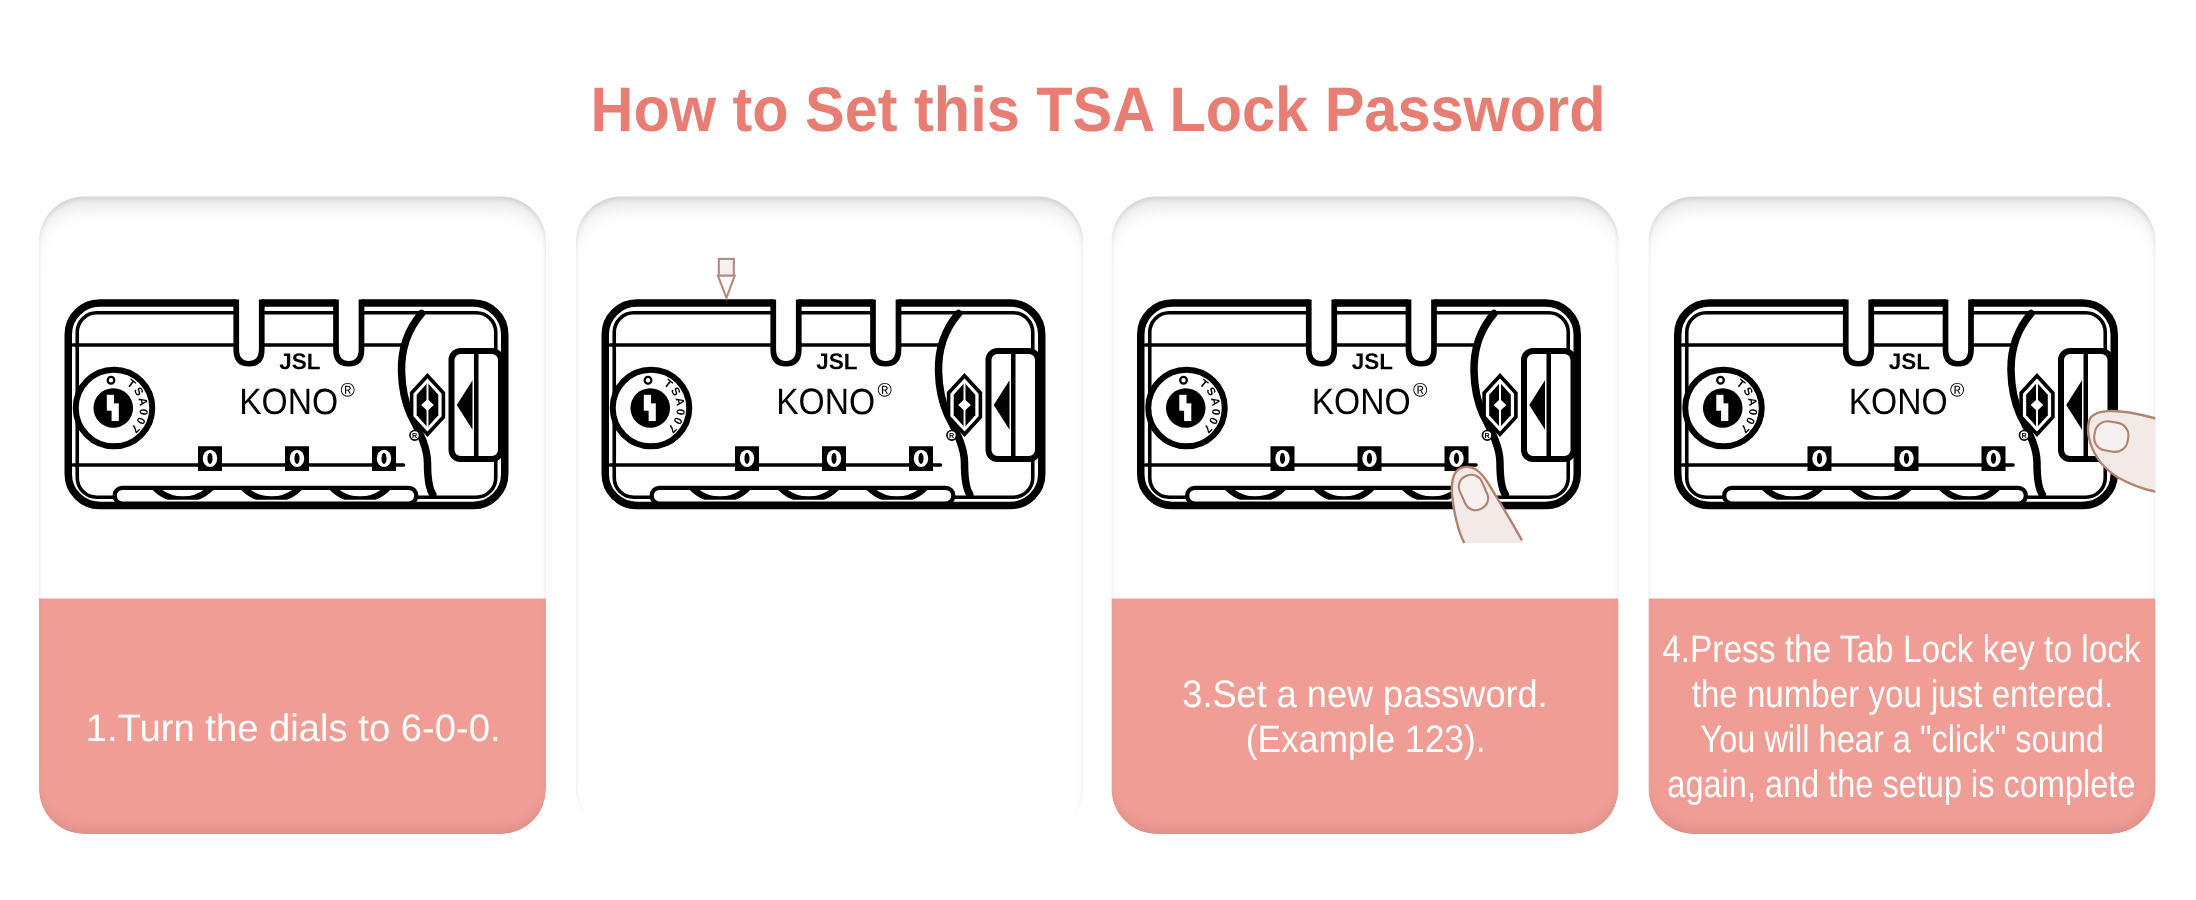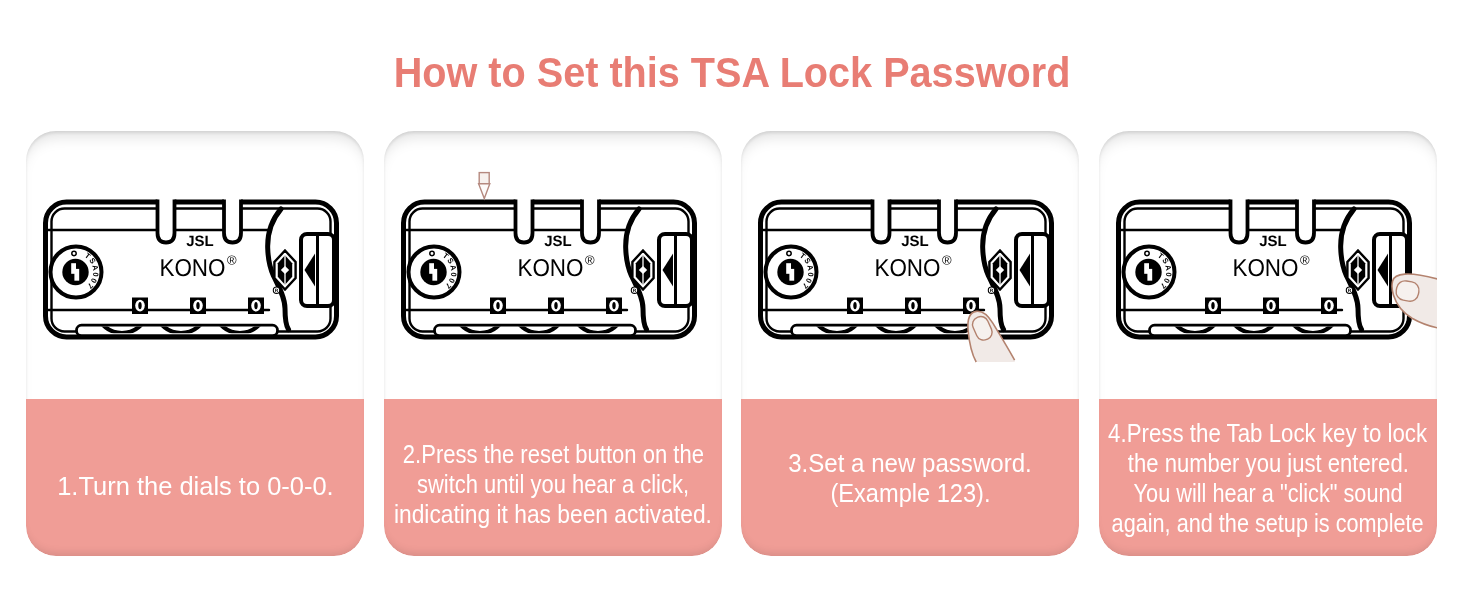--- a/index.html
+++ b/index.html
@@ -71,21 +71,21 @@
 <path d="M242 68 L246.2 72 L242 76 L237.8 72 Z" fill="#fff"></path>
 <circle cx="233.5" cy="92.2" r="3.2" fill="#fff" stroke="#000" stroke-width="1.1"></circle>
 <text transform="rotate(0.03)" x="233.5" y="93.9" font-family="Liberation Sans, sans-serif" font-size="4.8" font-weight="bold" text-anchor="middle" fill="#000">R</text>
 <rect x="258" y="36" width="33" height="72" rx="6" fill="#fff" stroke="#000" stroke-width="4"></rect>
 <path d="M274.5 38 V106" stroke="#000" stroke-width="3" fill="none"></path>
 <path d="M261.5 72 L272 55.5 V88.5 Z" fill="#000"></path>
 </g>
 
 </svg>
 <div class="panel" style="padding-top:16px">
-      <div style="transform:scaleX(0.9987)">1.Turn the dials to 0-0-0.</div>
+      <div style="transform:scaleX(0.9987)">1.Turn the dials to 6-0-0.</div>
     </div>
 </div>
 <div class="card" style="left:384px">
 <svg class="art" width="338" height="425" viewBox="0 0 338 425">
 <defs>
         <clipPath id="wheelclip1">
           <rect x="36" y="128.4" width="197" height="6.8"></rect>
         </clipPath>
       </defs>
 <g transform="translate(17,67)" stroke-linecap="round">
@@ -132,25 +132,20 @@
 <text transform="rotate(0.03)" x="233.5" y="93.9" font-family="Liberation Sans, sans-serif" font-size="4.8" font-weight="bold" text-anchor="middle" fill="#000">R</text>
 <rect x="258" y="36" width="33" height="72" rx="6" fill="#fff" stroke="#000" stroke-width="4"></rect>
 <path d="M274.5 38 V106" stroke="#000" stroke-width="3" fill="none"></path>
 <path d="M261.5 72 L272 55.5 V88.5 Z" fill="#000"></path>
 </g>
 <g stroke="#b5897f" stroke-width="1.4" fill="#f7f1ee">
 <rect x="95.2" y="41.6" width="10" height="11.2"></rect>
 <path d="M94.6 52.8 L105.8 52.8 L100.3 67.6 Z" fill="#fdfbfa"></path>
 </g>
 </svg>
-<div class="panel" style="padding-top:12px">
-      <div style="transform:scaleX(0.8632)">2.Press the reset button on the</div>
-      <div style="transform:scaleX(0.8606)">switch until you hear a click,</div>
-      <div style="transform:scaleX(0.8937)">indicating it has been activated.</div>
-    </div>
 </div>
 <div class="card" style="left:741px">
 <svg class="art" width="338" height="425" viewBox="0 0 338 425">
 <defs>
         <clipPath id="wheelclip2">
           <rect x="36" y="128.4" width="197" height="6.8"></rect>
         </clipPath>
       </defs>
 <g transform="translate(17,67)" stroke-linecap="round">
 <rect x="2.5" y="4" width="291" height="135" rx="21" fill="#fff" stroke="#000" stroke-width="5"></rect>

